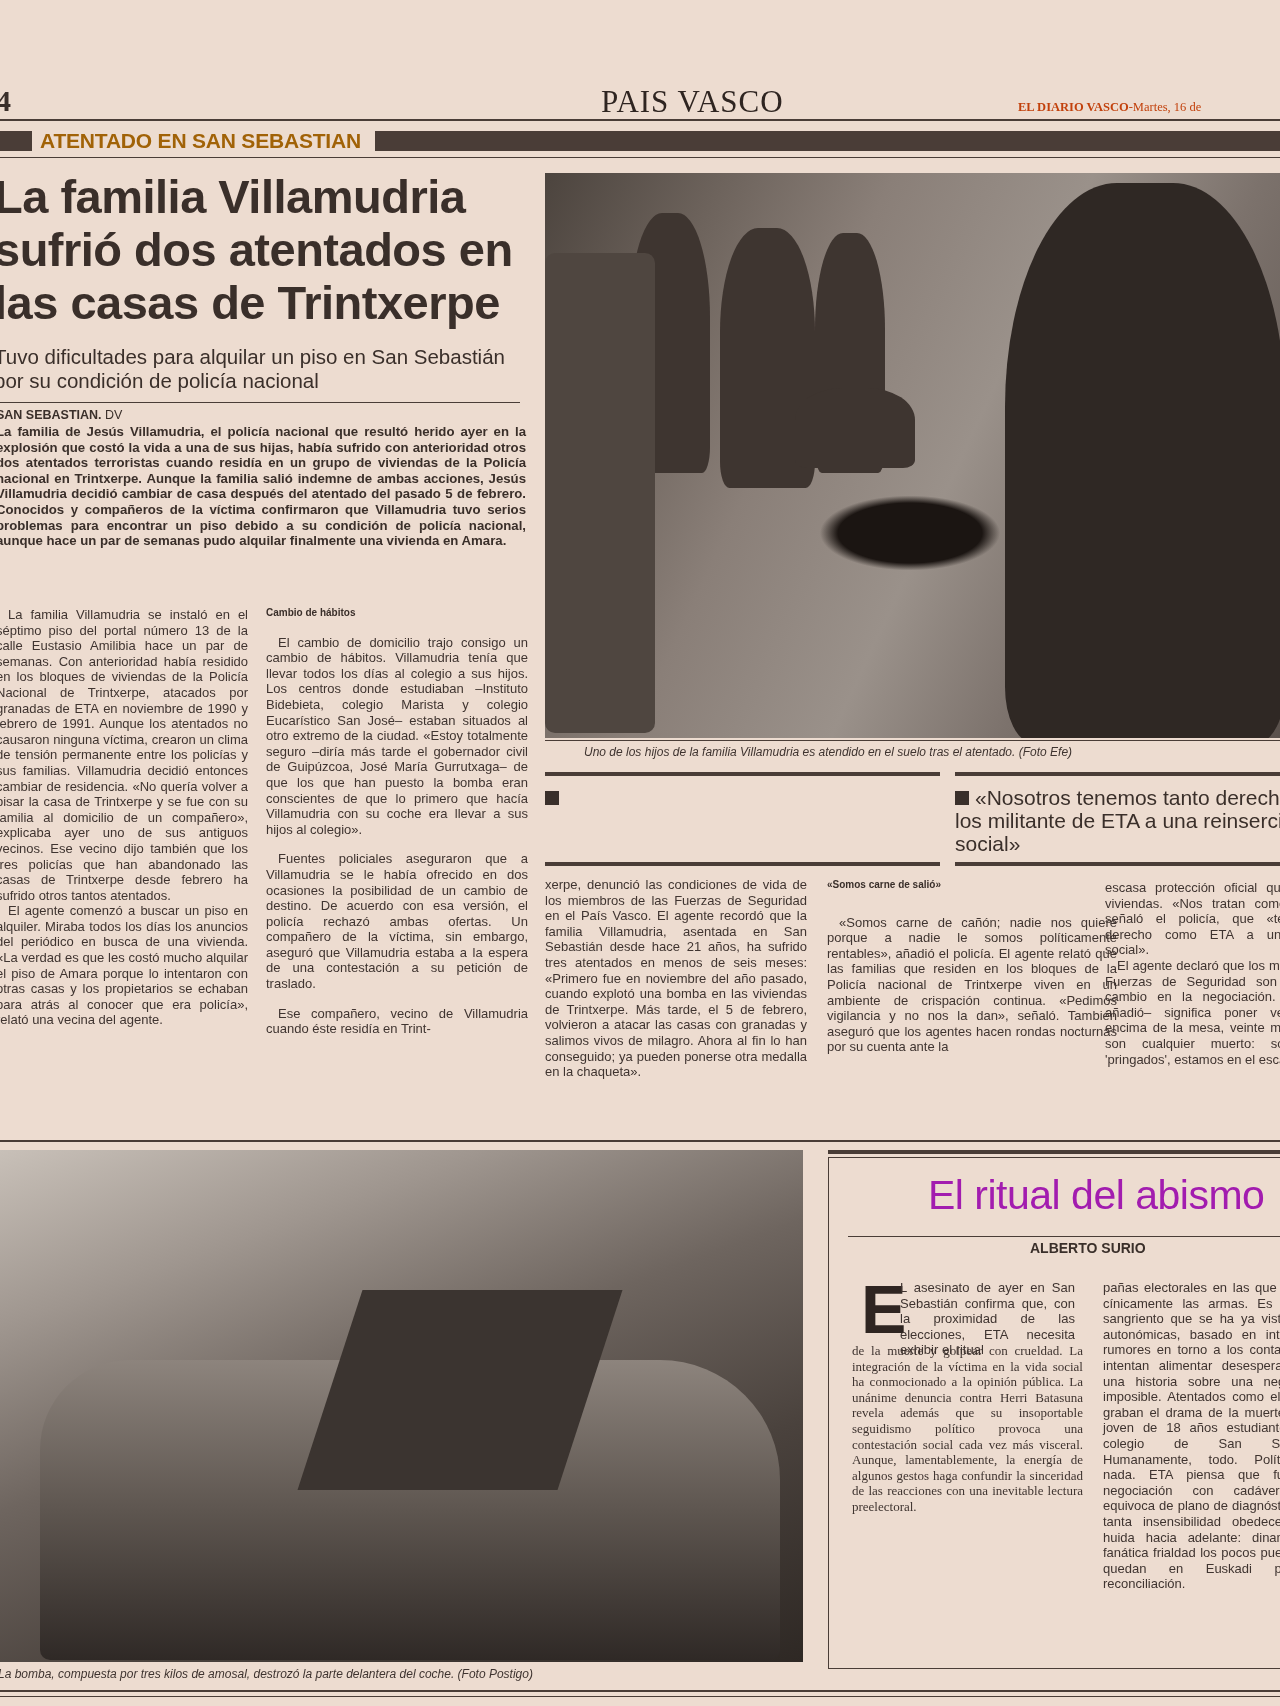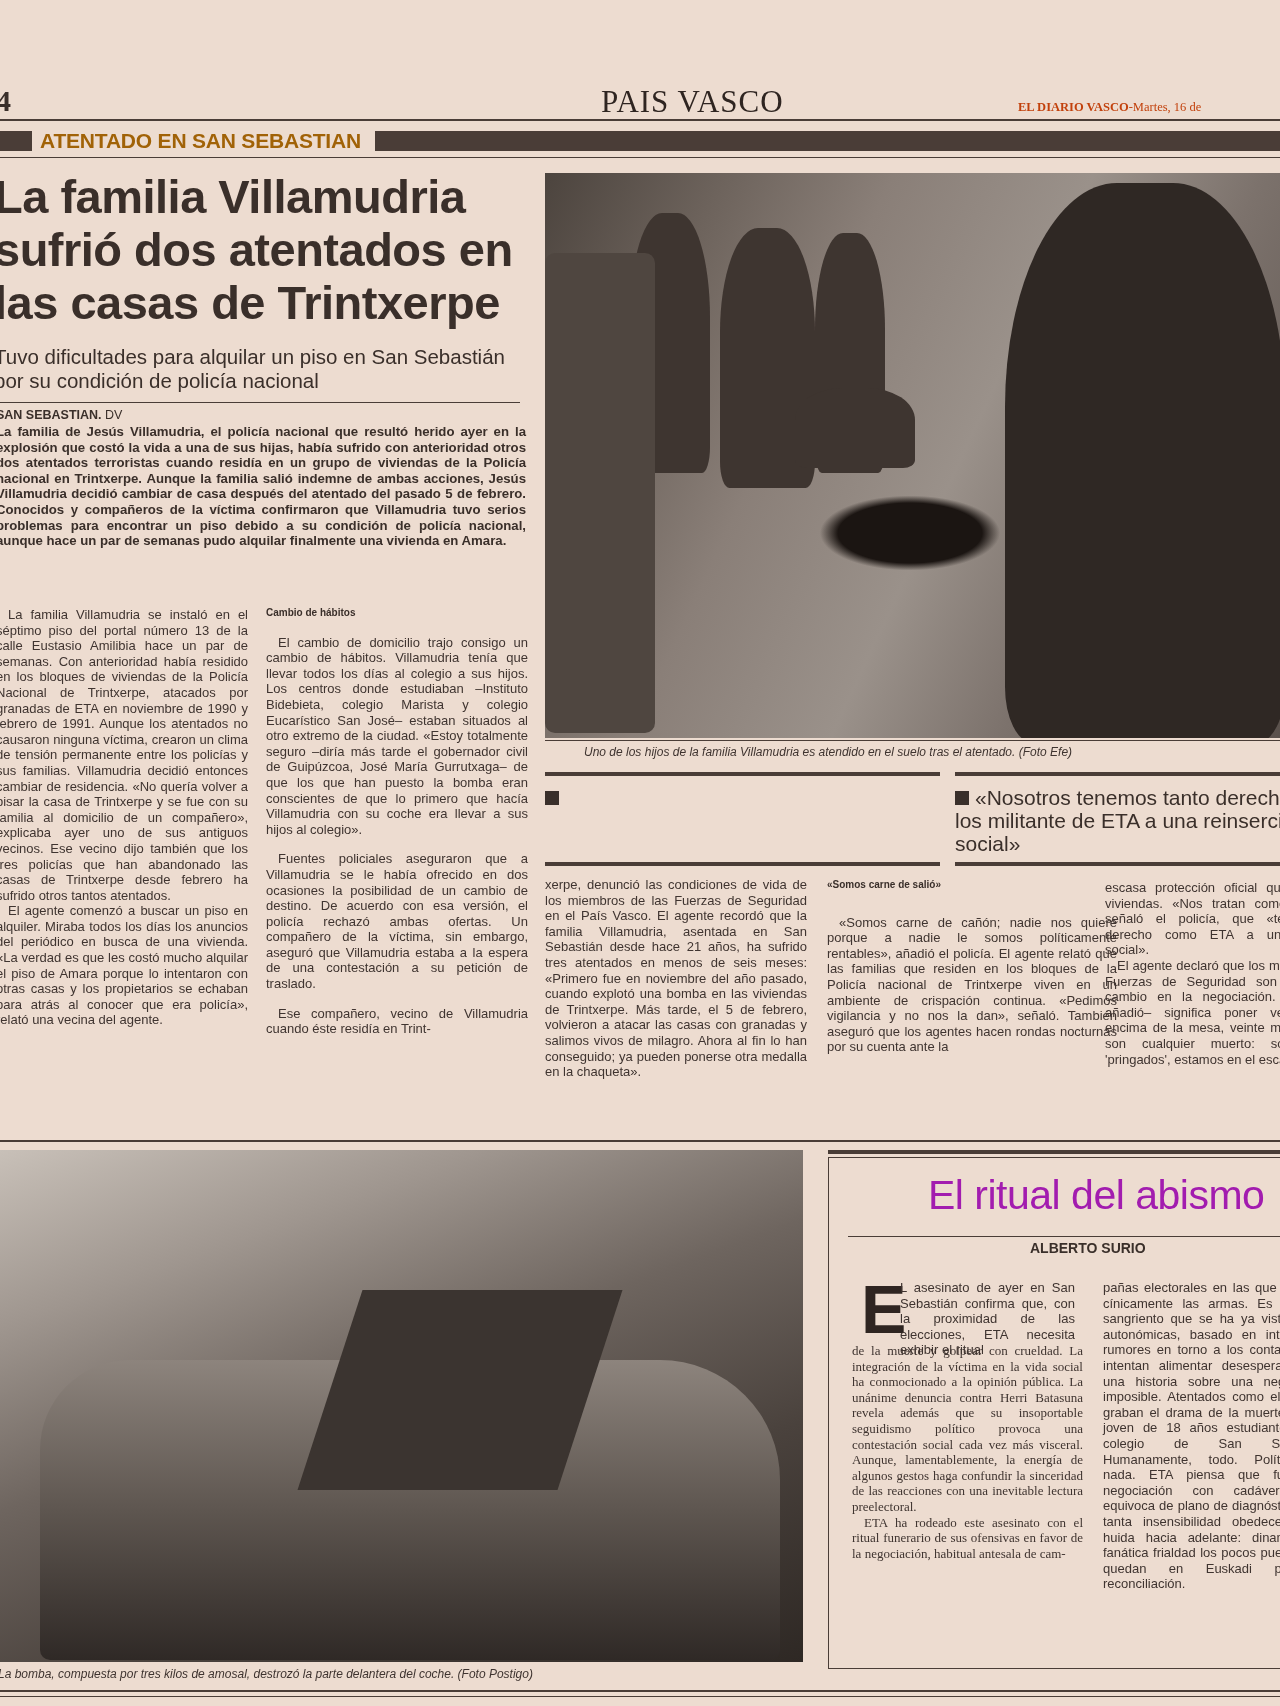--- a/index.html
+++ b/index.html
@@ -146,20 +146,19 @@
 <div class="abs op-title">El ritual del abismo</div>
 <div class="rule" style="left:848px;top:1236px;width:440px;height:1px;"></div>
 <div class="abs op-author">ALBERTO SURIO</div>
 
 <div class="abs dropcap">E</div>
 <div class="col" style="left:900px;top:1280px;width:175px;">
   <p style="text-indent:0;">L asesinato de ayer en San Sebastián confirma que, con la proximidad de las elecciones, ETA necesita exhibir el ritual</p>
 </div>
 <div class="col" style="left:852px;top:1343px;width:231px;font-family:Liberation Serif, serif;">
   <p style="text-indent:0;">de la muerte y golpear con crueldad. La integración de la víctima en la vida social ha conmocionado a la opinión pública. La unánime denuncia contra Herri Batasuna revela además que su insoportable seguidismo político provoca una contestación social cada vez más visceral. Aunque, lamentablemente, la energía de algunos gestos haga confundir la sinceridad de las reacciones con una inevitable lectura preelectoral.</p>
-  <p>ETA ha rodeado este asesinato con el ritual funerario de sus ofensivas en favor de la negociación, habitual antesala de cam-</p>
 </div>
 <div class="col" style="left:1103px;top:1280px;width:230px;">
   <p style="text-indent:0;">pañas electorales en las que violencia cínicamente las armas. Es el guión sangriento que se ha ya visto en las autonómicas, basado en interesados rumores en torno a los contactos que intentan alimentar desesperadamente una historia sobre una negociación imposible. Atentados como el de ayer graban el drama de la muerte de una joven de 18 años estudiante de un colegio de San Sebastián. Humanamente, todo. Políticamente nada. ETA piensa que fuerza la negociación con cadáveres. Se equivoca de plano de diagnóstico. Pero tanta insensibilidad obedece a una huida hacia adelante: dinamita con fanática frialdad los pocos puentes que quedan en Euskadi para la reconciliación.</p>
 </div>
 
 <div class="rule" style="left:0;top:1690px;width:1280px;height:2px;"></div>
 <div class="rule" style="left:0;top:1696px;width:1280px;height:1px;"></div>
 
 </body></html>

